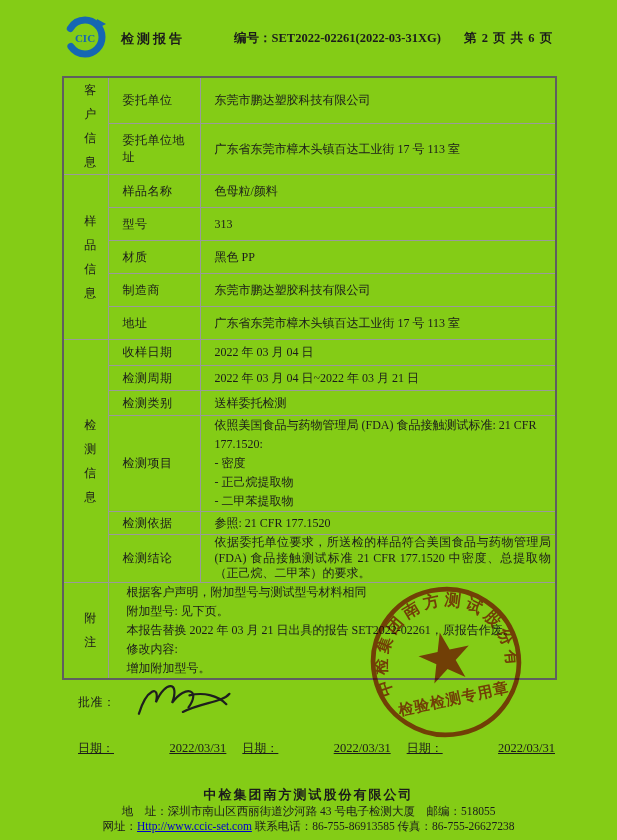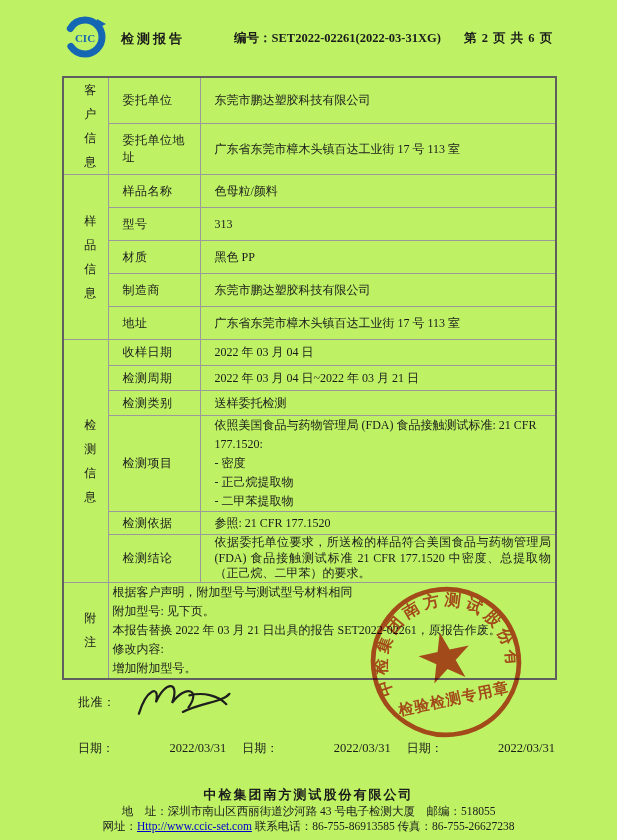--- a/index.html
+++ b/index.html
@@ -1,16 +1,16 @@
 <!DOCTYPE html>
 <html><head>
 <meta charset="utf-8">
 <style>
   html,body{margin:0;padding:0;background:#e8e8e8;}
-  .page{position:relative;width:617px;height:840px;background:#bef264;overflow:hidden;
+  .page{position:relative;width:617px;height:840px;background:#84cc16;overflow:hidden;
         font-family:"Liberation Serif","DejaVu Serif",serif;color:#1b1b1b;}
   
   .logo{position:absolute;left:62px;top:15px;width:46px;height:44px;}
   .h-title{position:absolute;left:121px;top:30px;font-size:13px;font-weight:bold;letter-spacing:3px;}
   .h-number{position:absolute;left:234px;top:30px;font-size:12.5px;font-weight:bold;}
   .h-page{position:absolute;left:464px;top:30px;font-size:12.5px;font-weight:bold;letter-spacing:1px;}
   
   table.report{position:absolute;left:62px;top:76px;width:493px;border-collapse:collapse;
         table-layout:fixed;border:2px solid #5f5f5f;}
   table.report td{border:1px solid #9a9a9a;font-size:12px;vertical-align:middle;
@@ -20,21 +20,21 @@
   td.field{padding-left:10px;letter-spacing:0.5px;}
   td.multi{vertical-align:top;padding-top:5px;line-height:19px;}
   td.concl{vertical-align:top;line-height:15.5px;font-size:11.5px;padding:3px 8px 0 14px;text-align:justify;}
   .r32{height:32px;} .r33{height:33px;} .r26{height:26px;} .r25{height:25px;}
   .r95{height:95px;} .r23{height:23px;} .r46{height:46px;} .r96{height:96px;}
   
   .sig-row{position:absolute;left:62px;top:674px;width:493px;display:flex;z-index:3;}
   .sig-col{width:165px;display:flex;align-items:center;}
   .sig-col .lbl{font-size:12px;letter-spacing:0.5px;padding-left:16px;width:52px;flex:none;}
   .sig-col svg{flex:none;}
-  .date-row{position:absolute;left:62px;top:740px;width:493px;display:flex;z-index:3;}
+  .date-row{position:absolute;left:62px;top:740px;width:493px;display:flex;z-index:3;text-decoration:underline;}
   .date-col{width:165px;display:flex;align-items:center;}
   .date-col .lbl{font-size:12px;padding-left:16px;width:52px;flex:none;}
   .date-col .val{font-size:12.5px;flex:1;text-align:right;}
   
   .stamp{position:absolute;left:368px;top:584px;width:156px;height:156px;z-index:4;
          transform:rotate(-12deg);opacity:0.9;mix-blend-mode:multiply;pointer-events:none;}
   
   .f-company{position:absolute;left:0;top:786px;width:617px;text-align:center;
          font-size:13px;font-weight:bold;letter-spacing:2px;}
   .f-addr{position:absolute;left:0;top:804px;width:617px;text-align:center;font-size:11.5px;}
@@ -133,21 +133,21 @@
       </tr>
       <tr class="r46">
         <td class="field">检测结论</td>
         <td class="concl">依据委托单位要求，所送检的样品符合美国食品与药物管理局 (FDA) 食品接触测试标准 21 CFR 177.1520 中密度、总提取物（正己烷、二甲苯）的要求。</td>
       </tr>
 
       <tr class="r96 sec-top">
         <td class="sec">
           <div>附注</div>
         </td>
-        <td class="multi" colspan="2" style="padding-left:4px;">
+        <td class="multi" colspan="2" style="padding-left:18px;">
           <div>根据客户声明，附加型号与测试型号材料相同</div>
           <div>附加型号: 见下页。</div>
           <div>本报告替换 2022 年 03 月 21 日出具的报告 SET2022-02261，原报告作废。</div>
           <div>修改内容:</div>
           <div>增加附加型号。</div>
         </td>
       </tr>
     </tbody>
   </table>
 

